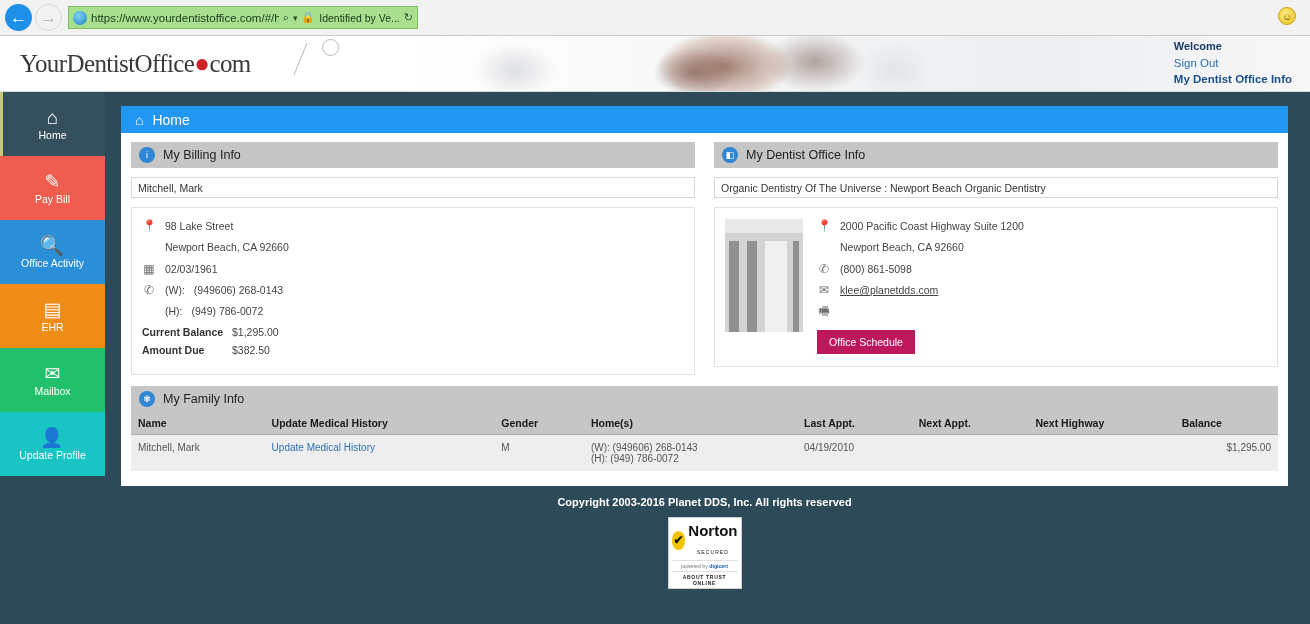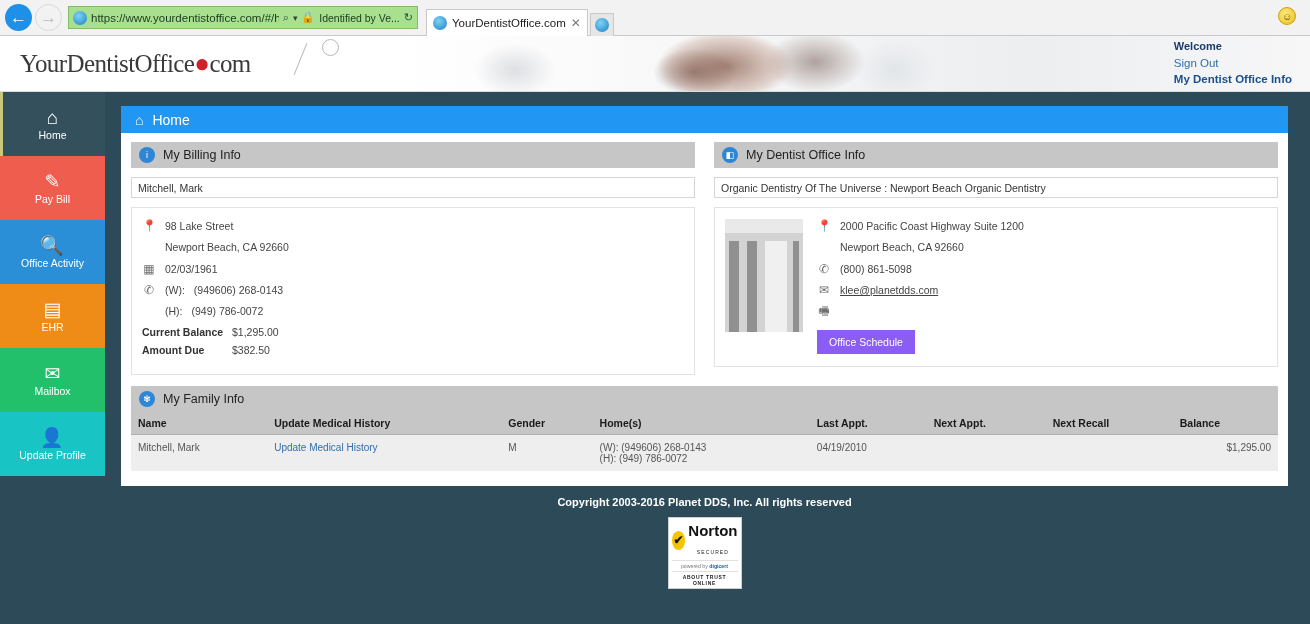--- a/index.html
+++ b/index.html
@@ -175,21 +175,21 @@
     position: relative; overflow: hidden;
   }
   .bldg::after {
     content: ''; position: absolute; left: 4px; top: 22px; right: 4px; bottom: 0;
     background-image:
       linear-gradient(90deg, #8d8d8d 0 10px, transparent 10px 18px, #8d8d8d 18px 28px, transparent 28px 36px, #f2f2f2 36px 58px, transparent 58px 64px, #8d8d8d 64px 74px);
     background-size: 100% 26px; background-repeat: repeat-y;
     opacity: 0.95;
   }
   .btn-schedule {
-    display: inline-block; background: #8b5cf6; color: #fff;
+    display: inline-block; background: #be185d; color: #fff;
     font-size: 10.5px; padding: 6px 12px; margin-top: 4px;
   }
 
   
   .family-wrap { margin-top: 11px; }
   table.fam { width: 100%; border-collapse: collapse; }
   table.fam th {
     background: #c6c6c6; color: #1a1a1a; font-size: 10.5px;
     text-align: left; padding: 5px 7px; font-weight: bold;
     border-bottom: 1px solid #b0b0b0;
@@ -235,30 +235,20 @@
   <div class="url-wrap">
     <span class="ie-favicon"></span>
     <span class="url-text">https://www.yourdentistoffice.com/#/h</span>
     <span class="url-icon">⌕</span>
     <span class="url-sep">▾</span>
     <span class="url-icon">🔒</span>
     <span class="sec-text">Identified by Ve...</span>
     <span class="url-icon">↻</span>
   </div>
 
-  <div class="tab-strip">
-    <div class="browser-tab">
-      <span class="ie-favicon"></span>
-      <span>YourDentistOffice.com</span>
-      <span class="tab-close">✕</span>
-    </div>
-    <div class="tab-new">
-      <span class="ie-favicon"></span>
-    </div>
-  </div>
 
   <div class="smiley">
     <span>☺</span>
   </div>
 </div>
 
 <div class="site-header">
   <div class="banner-photo"></div>
   <div class="banner-tool"></div>
   <div class="banner-mirror"></div>
@@ -400,21 +390,21 @@
           </div>
           <table class="fam">
             <thead>
                 <tr id="fam-head">
                   <th>Name</th>
                   <th>Update Medical History</th>
                   <th>Gender</th>
                   <th>Home(s)</th>
                   <th>Last Appt.</th>
                   <th>Next Appt.</th>
-                  <th>Next Recall</th>
+                  <th>Next Highway</th>
                   <th class="ta-r">Balance</th>
                 </tr>
               </thead>
             <tbody id="fam-body">
                 <tr>
                   <td>Mitchell, Mark</td>
                   <td><span class="lnk">Update Medical History</span></td>
                   <td>M</td>
                   <td>
                     <div>(W): (949606) 268-0143</div>

